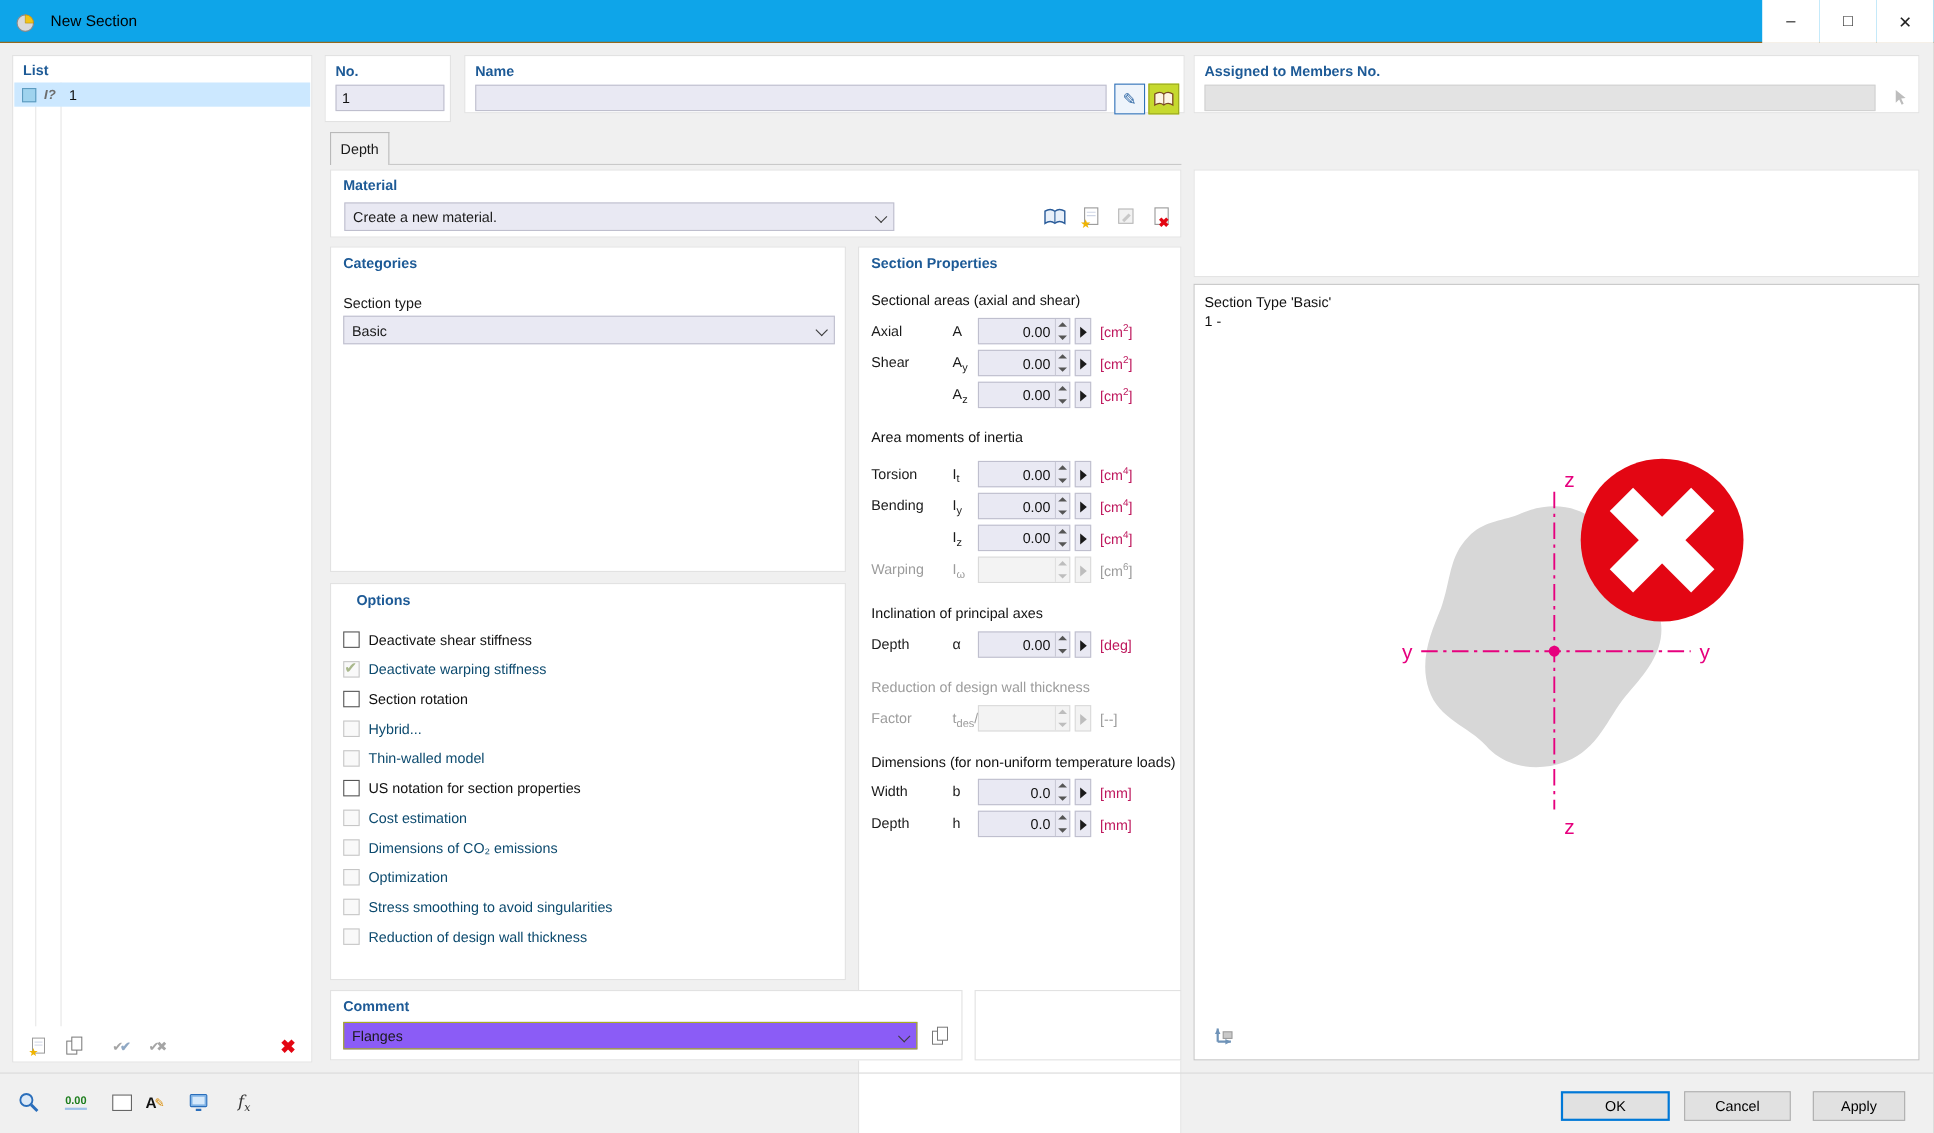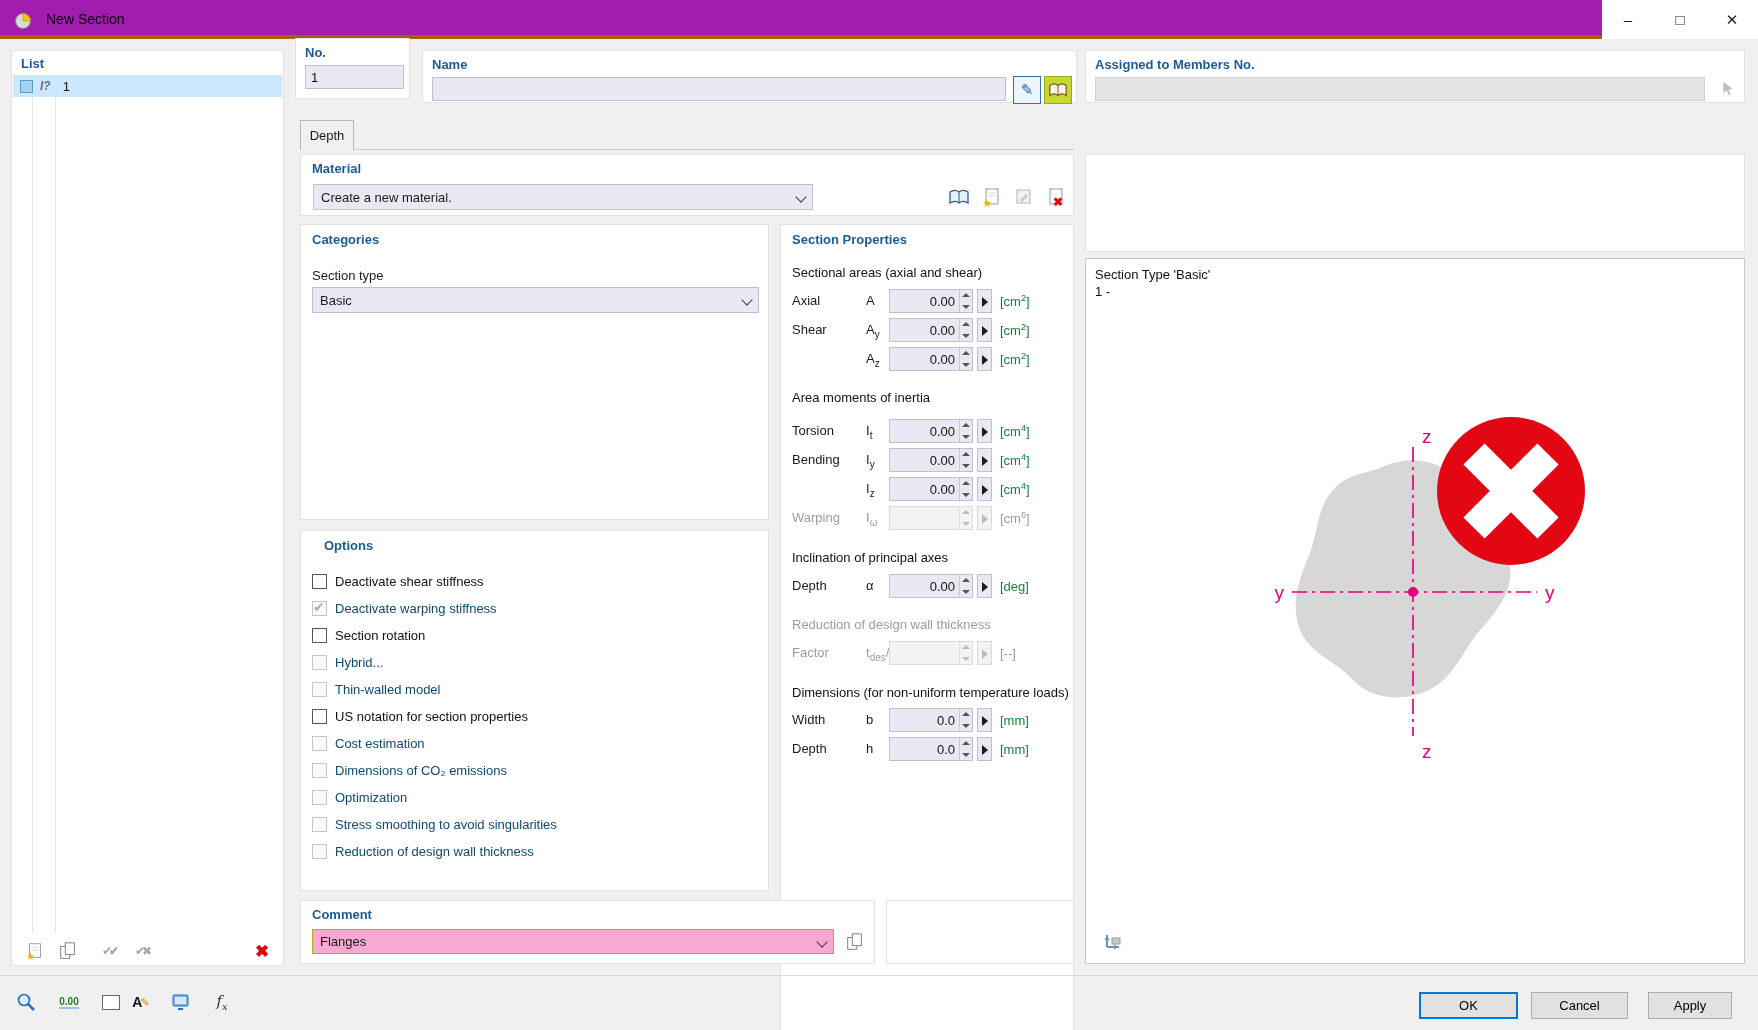--- a/index.html
+++ b/index.html
@@ -1,21 +1,21 @@
 <!DOCTYPE html>
 <html><head>
 <meta charset="utf-8">
 <style>
   *{box-sizing:border-box;margin:0;padding:0}
   html,body{width:1758px;height:1030px}
   body{font-family:"Liberation Sans",sans-serif;font-size:13px;color:#1a1a1a;background:#f0f0f0}
   #window{position:relative;width:1758px;height:1030px;background:#f0f0f0;outline:1px solid #7f7f7f;overflow:hidden}
 
   
-  .titlebar{position:absolute;left:0;top:0;width:100%;height:39px;background:#a21caf;border-bottom:4px solid #a16207}
+  .titlebar{position:absolute;left:0;top:0;width:100%;height:39px;background:#0ea5e9;border-bottom:1px solid #a16207}
   .titlebar .app-icon{position:absolute;left:14px;top:10px;width:20px;height:20px}
   .titlebar .title{position:absolute;left:46px;top:11px;font-size:14px;color:#000}
   .winbtn{position:absolute;top:0;width:52px;height:39px;display:flex;align-items:center;justify-content:center;font-size:15px;color:#222;background:#fff;border:none;cursor:default}
   .winbtn.min{left:1602px}.winbtn.max{left:1654px}.winbtn.close{left:1706px}
 
   
   .panel{position:absolute;background:#fff;border:1px solid #e2e2e2}
   .hdr{position:absolute;color:#1d5a96;font-weight:bold;font-size:13px}
   .lbl{position:absolute;color:#1a1a1a}
   .txtinput{position:absolute;background:#e9e9f3;border:1px solid #bfbfce;font-family:"Liberation Sans",sans-serif;font-size:13px;padding:0 5px;color:#111}
@@ -31,21 +31,21 @@
   #list-panel{left:11px;top:50px;width:273px;height:916px}
   #list-panel .gridline{position:absolute;top:24px;width:1px;height:858px;background:#e6e6e6}
   .list-row{position:absolute;left:1px;right:1px;top:24px;height:22px;background:#cce8ff;display:flex;align-items:center}
   .list-row .sq{width:13px;height:13px;margin-left:7px;background:#9fd3ee;border:1px solid #5d9cc0}
   .list-row .rowicon{margin-left:7px;color:#6d6d6d;font-weight:bold;font-style:italic;font-size:12px}
   .list-row .rowlabel{margin-left:12px;color:#111}
   .list-tools{position:absolute;left:0;top:888px;width:100%;height:26px}
   .list-tools .iconbtn{top:0;width:24px;height:24px}
 
   
-  #no-panel{left:295px;top:38px;width:115px;height:61px}
+  #no-panel{left:295px;top:50px;width:115px;height:61px}
   #name-panel{left:422px;top:50px;width:655px;height:53px}
   #assigned-panel{left:1085px;top:50px;width:660px;height:53px}
 
   
   #tabline{position:absolute;left:300px;top:149px;width:774px;height:1px;background:#c9c9c9}
   #tab-main{position:absolute;left:300px;top:120px;width:54px;height:30px;background:#f0f0f0;border:1px solid #b9b9b9;border-bottom:none;z-index:2;display:flex;align-items:center;justify-content:center;font-size:13px}
 
   
   #material-panel{left:300px;top:154px;width:774px;height:62px}
 
@@ -69,33 +69,33 @@
   .sprow .rsym{position:absolute;left:85px;top:4px}
   .sprow .rsym sub{font-size:10px}
   .numbox{position:absolute;left:108px;top:0;width:84px;height:24px;background:#e9e9f3;border:1px solid #bfbfce;display:flex}
   .numbox .nval{flex:1;text-align:right;padding:4px 4px 0 0;font-size:13px;color:#111}
   .numbox .spin{width:13px;border-left:1px solid #c9c9d6;display:flex;flex-direction:column}
   .numbox .spin i{flex:1;position:relative}
   .numbox .spin .up::before{content:"";position:absolute;left:2px;top:3px;border-left:4px solid transparent;border-right:4px solid transparent;border-bottom:4px solid #555}
   .numbox .spin .dn::before{content:"";position:absolute;left:2px;bottom:3px;border-left:4px solid transparent;border-right:4px solid transparent;border-top:4px solid #555}
   .stepbtn{position:absolute;left:196px;top:0;width:15px;height:24px;background:#e9e9f3;border:1px solid #bfbfce}
   .stepbtn::before{content:"";position:absolute;left:4px;top:7px;border-top:5px solid transparent;border-bottom:5px solid transparent;border-left:6px solid #1a1a1a}
-  .runit{position:absolute;left:219px;top:4px;color:#15803d}
+  .runit{position:absolute;left:219px;top:4px;color:#be185d}
   .runit sup{font-size:9px}
   .sprow.disabled .rlabel,.sprow.disabled .rsym,.sprow.disabled .runit{color:#9c9c9c}
   .sprow.disabled .numbox{background:#f3f3f3;border-color:#dadada}
   .sprow.disabled .numbox .spin{border-left-color:#e0e0e0}
   .sprow.disabled .numbox .spin .up::before{border-bottom-color:#bdbdbd}
   .sprow.disabled .numbox .spin .dn::before{border-top-color:#bdbdbd}
   .sprow.disabled .stepbtn{background:#f3f3f3;border-color:#dadada}
   .sprow.disabled .stepbtn::before{border-left-color:#bdbdbd}
 
   
   #comment-panel{left:300px;top:900px;width:575px;height:64px}
-  #comment-dd{background:#f9a8d4;border-color:#a9b01b}
+  #comment-dd{background:#8b5cf6;border-color:#a9b01b}
   #spacer-panel{left:886px;top:900px;width:188px;height:64px}
 
   
   #right-top-panel{left:1085px;top:154px;width:660px;height:98px}
   #preview-panel{left:1085px;top:258px;width:660px;height:706px;border:1px solid #c6c6c6}
   #preview-panel .ptext{position:absolute;left:9px;color:#111;font-size:13px}
   #preview-svg{position:absolute;left:0;top:0}
   .corner-btn{left:13px;top:668px;width:27px;height:27px}
 
   

